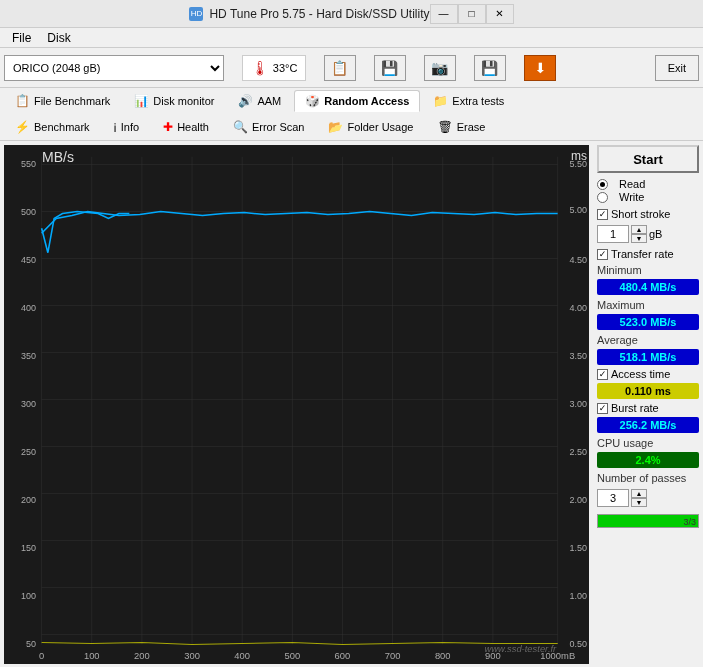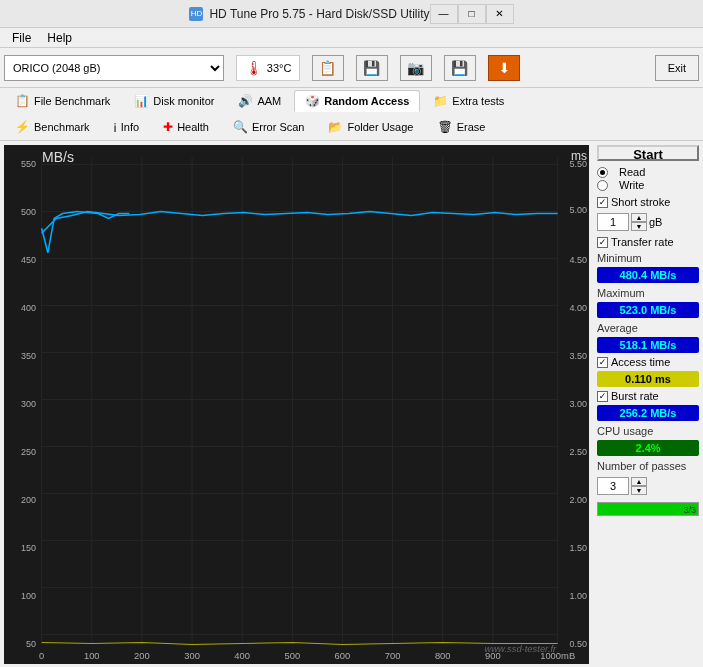--- a/index.html
+++ b/index.html
@@ -10,21 +10,21 @@
     .title-bar-left { display: flex; align-items: center; gap: 6px; font-size: 12px; color: #222; }
     .title-bar-icon { width: 14px; height: 14px; background: #4a90d9; border-radius: 2px; display: flex; align-items: center; justify-content: center; font-size: 8px; color: white; }
     .title-bar-controls { display: flex; gap: 0; }
     .title-btn { width: 28px; height: 20px; background: #e8e8e8; border: 1px solid #ccc; cursor: pointer; display: flex; align-items: center; justify-content: center; font-size: 10px; }
 
     
     .menu-bar { background: #f0f0f0; height: 20px; display: flex; align-items: center; padding: 0 4px; border-bottom: 1px solid #ccc; }
     .menu-item { padding: 2px 8px; cursor: pointer; font-size: 12px; }
 
     
-    .toolbar { background: #f0f0f0; height: 40px; display: flex; align-items: center; padding: 2px 4px; gap: 12px; border-bottom: 1px solid #ccc; }
+    .toolbar { background: #f0f0f0; height: 40px; display: flex; align-items: center; padding: 2px 4px; gap: 18px; border-bottom: 1px solid #ccc; }
     .device-select { height: 26px; width: 220px; border: 1px solid #999; background: white; padding: 2px 4px; font-size: 11px; }
     .temp-display { display: flex; align-items: center; gap: 4px; padding: 2px 8px; border: 1px solid #ccc; background: white; height: 26px; }
     .temp-icon { color: #cc0000; font-size: 14px; }
     .toolbar-btn { height: 26px; width: 32px; border: 1px solid #999; background: #f0f0f0; cursor: pointer; display: flex; align-items: center; justify-content: center; font-size: 14px; }
     .exit-btn { height: 26px; padding: 2px 12px; border: 1px solid #999; background: #f0f0f0; cursor: pointer; font-size: 11px; }
     .toolbar-spacer { flex: 1; }
 
     
     .tab-bar { background: #f0f0f0; border-bottom: 1px solid #ccc; }
     .tab-row { display: flex; align-items: center; padding: 2px 4px; gap: 2px; height: 26px; }
@@ -47,21 +47,21 @@
     .y-title-left { position: absolute; top: 4px; left: 2px; font-size: 14px; color: #ddd; padding-left: 36px; }
     
     .y-title-right { position: absolute; top: 4px; right: 2px; font-size: 12px; color: #ddd; }
 
     
     .chart-svg { position: absolute; top: 0; left: 0; width: 100%; height: 100%; }
 
     
     .right-panel { width: 110px; padding: 4px; display: flex; flex-direction: column; gap: 3px; }
     
-    .start-btn { height: 16px; background: #f0f0f0; border: 2px outset #ccc; cursor: pointer; font-size: 13px; font-weight: bold; width: 100%; }
+    .start-btn { height: 28px; background: #f0f0f0; border: 2px outset #ccc; cursor: pointer; font-size: 13px; font-weight: bold; width: 100%; }
 
     .radio-group { display: flex; flex-direction: column; gap: 1px; margin: 2px 0; }
     .radio-item { display: flex; align-items: center; gap: 11px; font-size: 11px; cursor: pointer; }
     .radio-circle { width: 11px; height: 11px; border: 1px solid #666; border-radius: 50%; background: white; display: flex; align-items: center; justify-content: center; }
     .radio-circle.checked::after { content: ''; width: 5px; height: 5px; background: #000; border-radius: 50%; }
 
     .checkbox-item { display: flex; align-items: center; gap: 3px; font-size: 11px; cursor: pointer; }
     .checkbox-box { width: 11px; height: 11px; border: 1px solid #666; background: white; display: flex; align-items: center; justify-content: center; font-size: 9px; }
 
     .short-stroke-row { display: flex; align-items: center; gap: 2px; margin: 2px 0; }
@@ -92,21 +92,21 @@
   </div>
   <div class="title-bar-controls">
     <button class="title-btn">—</button>
     <button class="title-btn">□</button>
     <button class="title-btn close">✕</button>
   </div>
 </div>
 
 <div class="menu-bar">
   <div class="menu-item">File</div>
-  <div class="menu-item">Help</div>
+  <div class="menu-item">Disk</div>
 </div>
 
 <div class="toolbar">
   <select class="device-select"><option>ORICO (2048 gB)</option></select>
   <div class="temp-display">
     <span class="temp-icon">🌡</span>
     <span>33°C</span>
   </div>
   <button class="toolbar-btn">📋</button>
   <button class="toolbar-btn">💾</button>

